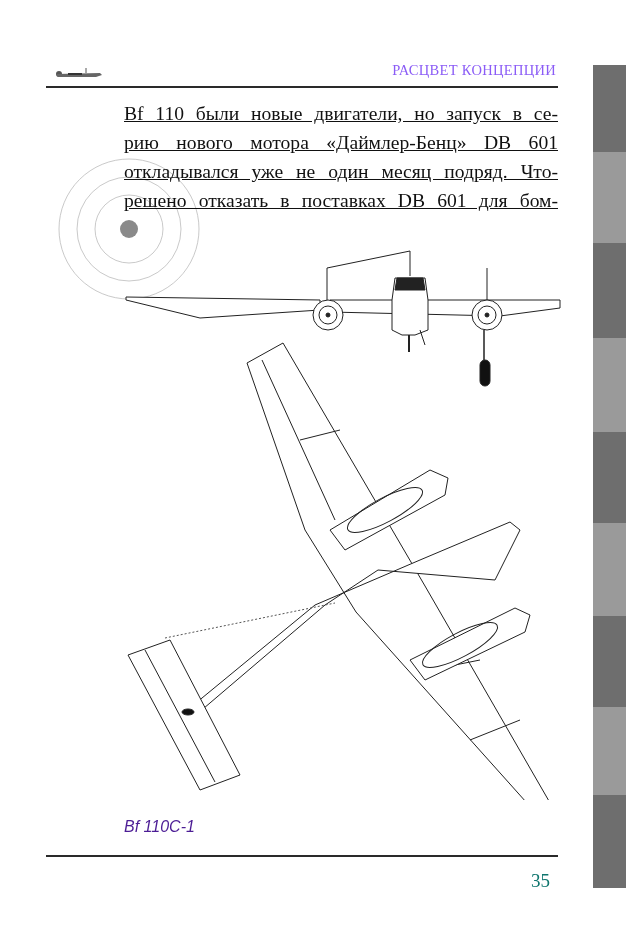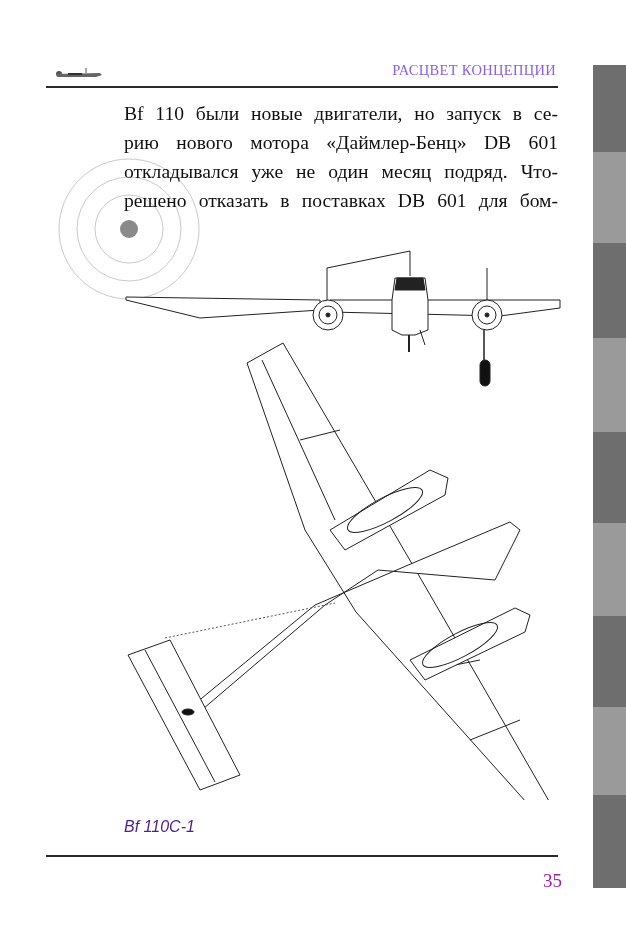--- a/index.html
+++ b/index.html
@@ -2,23 +2,23 @@
 <html><head>
 <meta charset="utf-8">
 <style>
   html, body { margin: 0; padding: 0; }
   body { width: 626px; height: 930px; background: #ffffff; position: relative; overflow: hidden; font-family: "Liberation Serif", "DejaVu Serif", serif; color: #1a1a1a; }
   .header-icon { position: absolute; left: 52px; top: 67px; width: 52px; height: 14px; }
   .running-head { position: absolute; right: 70px; top: 62px; font-size: 14.5px; letter-spacing: 0.3px; color: #8b5cf6; text-transform: uppercase; }
   .rule-top { position: absolute; left: 46px; top: 86px; width: 512px; height: 2px; background: #2a2a2a; }
   .rule-bottom { position: absolute; left: 46px; top: 855px; width: 512px; height: 1.5px; background: #2a2a2a; }
   .body-text { position: absolute; left: 124px; top: 99px; width: 434px; font-size: 19.6px; line-height: 29px; text-align: justify; color: #111; }
-  .body-text .line { display: block; white-space: nowrap; text-align-last: justify; }
+  .body-text .line { display: block; white-space: nowrap; text-align-last: justify; text-decoration: underline; }
   .caption { position: absolute; left: 124px; top: 818px; font-size: 16px; font-style: italic; color: #4c1d95; font-family: "Liberation Sans", "DejaVu Sans", sans-serif; }
-  .page-number { position: absolute; right: 64px; top: 870px; font-size: 19px; color: #a21caf; }
+  .page-number { position: absolute; right: 76px; top: 870px; font-size: 19px; color: #0f766e; }
   .thumb-tab { position: absolute; left: 593px; top: 65px; width: 33px; height: 823px; display: flex; flex-direction: column; }
   .thumb-band { flex: none; width: 100%; }
   .circles { position: absolute; left: 55px; top: 155px; width: 160px; height: 150px; }
   .drawing { position: absolute; left: 0; top: 240px; width: 590px; height: 560px; }
 </style>
 </head>
 <body>
 
 <svg class="header-icon" viewBox="0 0 52 14">
   <ellipse cx="7" cy="7" rx="3" ry="3" fill="#555"></ellipse>

